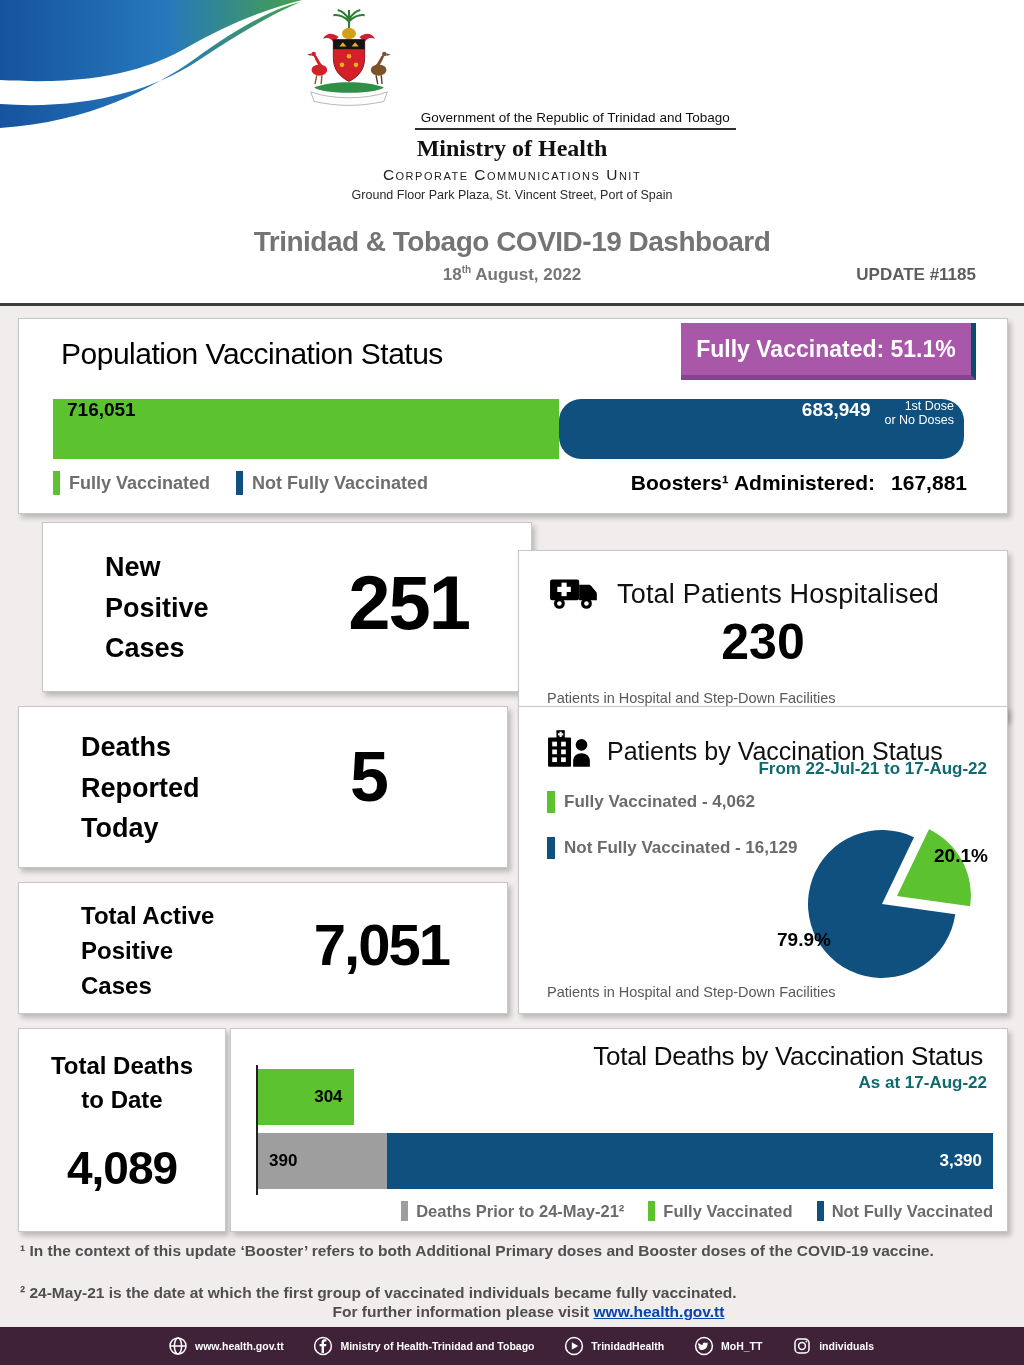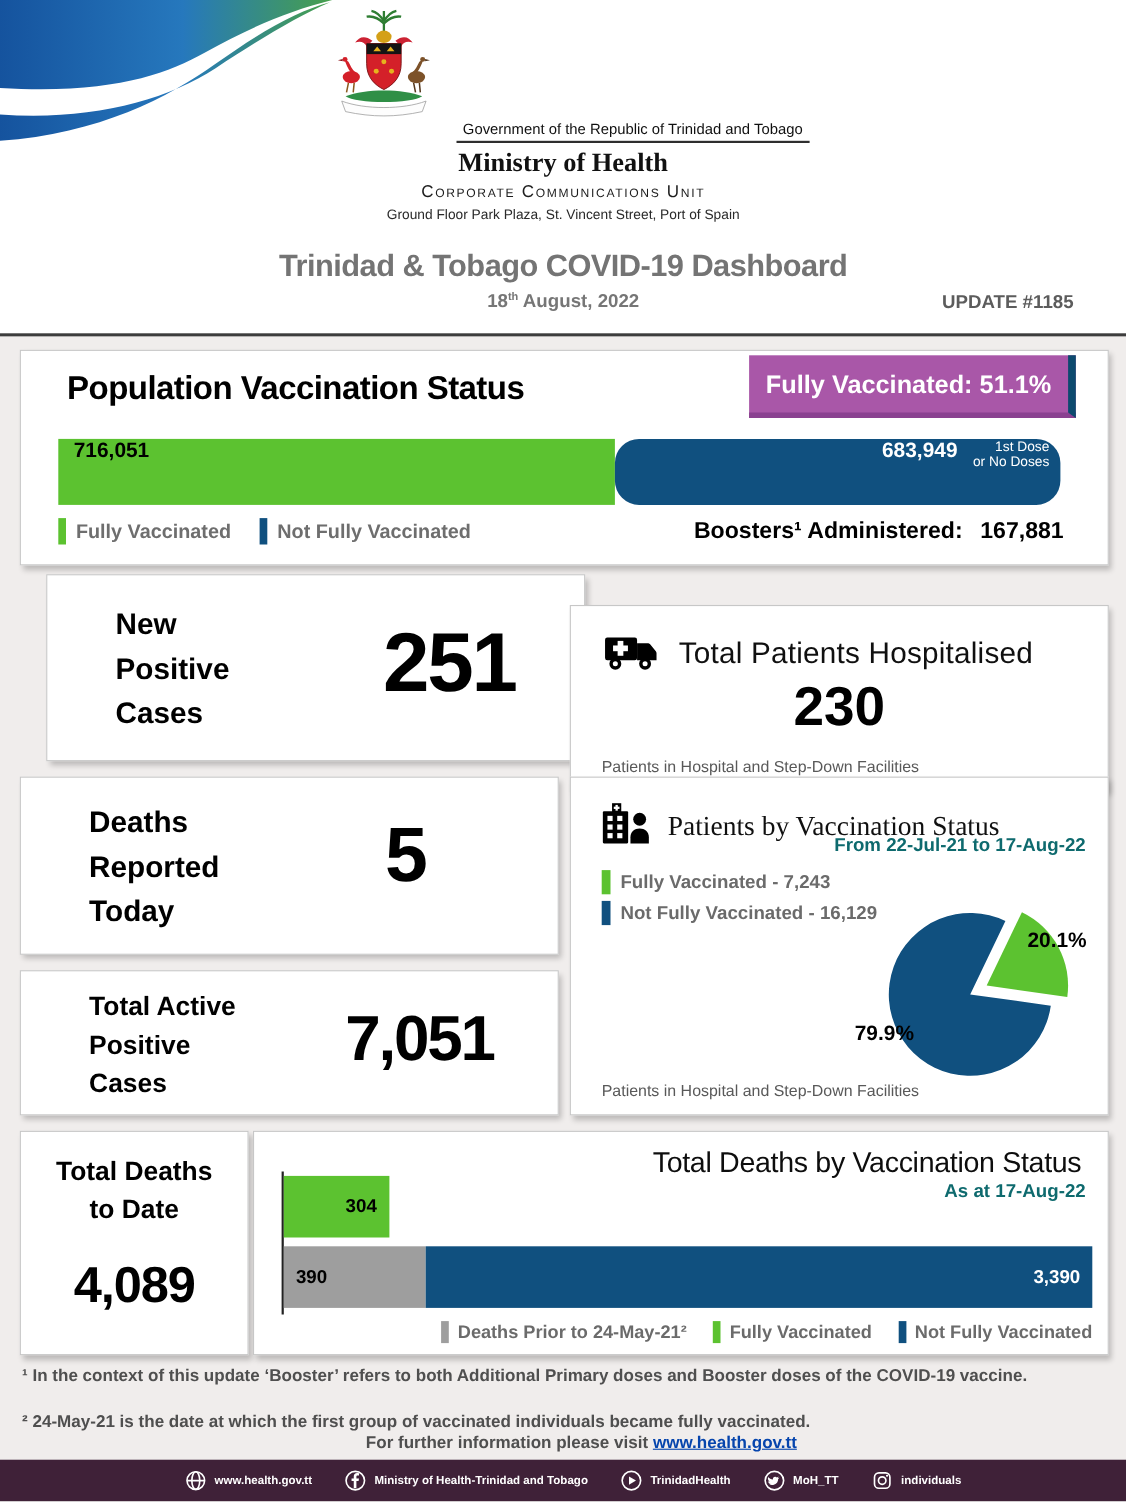--- a/index.html
+++ b/index.html
@@ -19,24 +19,24 @@
   .date-line{position:absolute;top:264px;left:0;right:0;text-align:center;
              font-size:17px;font-weight:bold;color:#767676;}
   .date-line sup{font-size:10px;}
   .update{position:absolute;top:265px;right:48px;font-size:17px;font-weight:bold;color:#5c5c5c;}
   .divider{position:absolute;top:303px;left:0;width:100%;height:3px;background:#3d3d3d;}
   .content-bg{position:absolute;top:306px;left:0;width:100%;height:1021px;background:#f0edec;}
   
   .card{position:absolute;background:#fff;border:1px solid #c7c7c7;
         box-shadow:3px 4px 5px rgba(0,0,0,0.22);}
   
-  .pop-title{position:absolute;left:42px;top:18px;font-size:30px;font-weight:bold;
+  .pop-title{position:absolute;left:42px;top:18px;font-size:30px;font-weight:normal;
              letter-spacing:-0.5px;color:#000;}
   .badge{position:absolute;left:662px;top:4px;width:290px;height:52px;background:#a957a8;
-         border-right:7px solid #0c4a6e;border-bottom:5px solid #8a4190;
+         border-right:5px solid #0c4a6e;border-bottom:5px solid #8a4190;
          color:#fff;font-size:23px;font-weight:bold;text-align:center;line-height:52px;}
   .pop-bar{position:absolute;left:34px;top:80px;width:911px;height:60px;display:flex;}
   .pop-seg{height:100%;display:flex;align-items:flex-start;}
   .pop-seg.green{color:#000;}
   .pop-seg.blue{justify-content:flex-end;color:#fff;border-radius:22px;}
   .pop-val{font-size:19px;font-weight:bold;padding:0 14px;}
   .dose-note{font-size:12.5px;line-height:1.15;text-align:right;padding-right:10px;color:#fff;}
   .pop-legend{position:absolute;left:34px;top:152px;display:flex;align-items:center;
               font-size:18px;font-weight:bold;color:#6e6e6e;}
   .lg-mark{width:7px;height:24px;margin-right:9px;}
@@ -50,21 +50,21 @@
   
   .hosp-head{position:absolute;left:30px;top:22px;display:flex;align-items:center;}
   .hosp-head .icon{margin-right:16px;}
   .hosp-title{font-size:27px;color:#101010;letter-spacing:0.2px;}
   .hosp-value{position:absolute;left:0;right:0;top:62px;text-align:center;
               font-size:50px;font-weight:bold;color:#000;}
   .card-caption{position:absolute;left:28px;bottom:13px;font-size:14.5px;color:#595959;}
   
   .pbs-head{position:absolute;left:28px;top:22px;display:flex;align-items:center;}
   .pbs-head .icon{margin-right:14px;}
-  .pbs-title{font-size:25px;color:#101010;font-family:Liberation Serif, serif;}
+  .pbs-title{font-size:25px;color:#101010;}
   .teal-sub{position:absolute;right:20px;font-size:17px;font-weight:bold;color:#0e6a6e;}
   .pbs-legend{position:absolute;left:28px;display:flex;align-items:center;
               font-size:17px;font-weight:bold;color:#6b6b6b;}
   .pbs-legend .lg-mark{width:8px;height:22px;}
   #pie-svg{position:absolute;left:178px;top:112px;width:310px;height:185px;}
   .pie-label{position:absolute;font-size:19px;font-weight:bold;color:#000;}
   
   .dc-title{position:absolute;right:24px;top:12px;font-size:26px;color:#0d0d0d;letter-spacing:-0.3px;}
   .dc-axis{position:absolute;left:25px;top:36px;width:2px;height:130px;background:#222;}
   .dc-bar{position:absolute;left:27px;height:56px;display:flex;}
@@ -244,23 +244,23 @@
             <rect x="13.5" y="27" width="4.5" height="4.5" fill="#fff"></rect>
           <circle cx="33" cy="15" r="5.6" fill="#000"></circle>
           <path d="M25,36 v-5.5 c0,-4.8 3.6,-7.5 8,-7.5 s8,2.7 8,7.5 V36 Z" fill="#000"></path>
         </svg>
       </span>
       <span class="pbs-title">Patients by Vaccination Status</span>
     </div>
     <div class="teal-sub" style="top:52px;">From 22-Jul-21 to 17-Aug-22</div>
     <div class="pbs-legend" style="top:84px;">
       <span class="lg-mark c-green"></span>
-      <span>Fully Vaccinated - 7,243</span>
-    </div>
-    <div class="pbs-legend" style="top:112px;">
+      <span>Fully Vaccinated - 4,062</span>
+    </div>
+    <div class="pbs-legend" style="top:130px;">
       <span class="lg-mark c-blue"></span>
       <span>Not Fully Vaccinated - 16,129</span>
     </div>
     <svg id="pie-svg" viewBox="0 0 310 185">
         <path d="M185,85 L258.2798370868762,95.29880947104485 A74,74 0 1 1 217.0209278583949,18.286731611414297 Z" fill="#10507f"></path>
         <path d="M199.98496194497076,76.97186724650257 L232.00588980336568,10.258598857916866 A74,74 0 0 1 273.26479903184696,87.27067671754735 Z" fill="#5cc230"></path>
       </svg>
     <span class="pie-label" style="left:415px;top:138px;">20.1%</span>
     <span class="pie-label" style="left:258px;top:222px;">79.9%</span>
     <div class="card-caption">Patients in Hospital and Step-Down Facilities</div>

